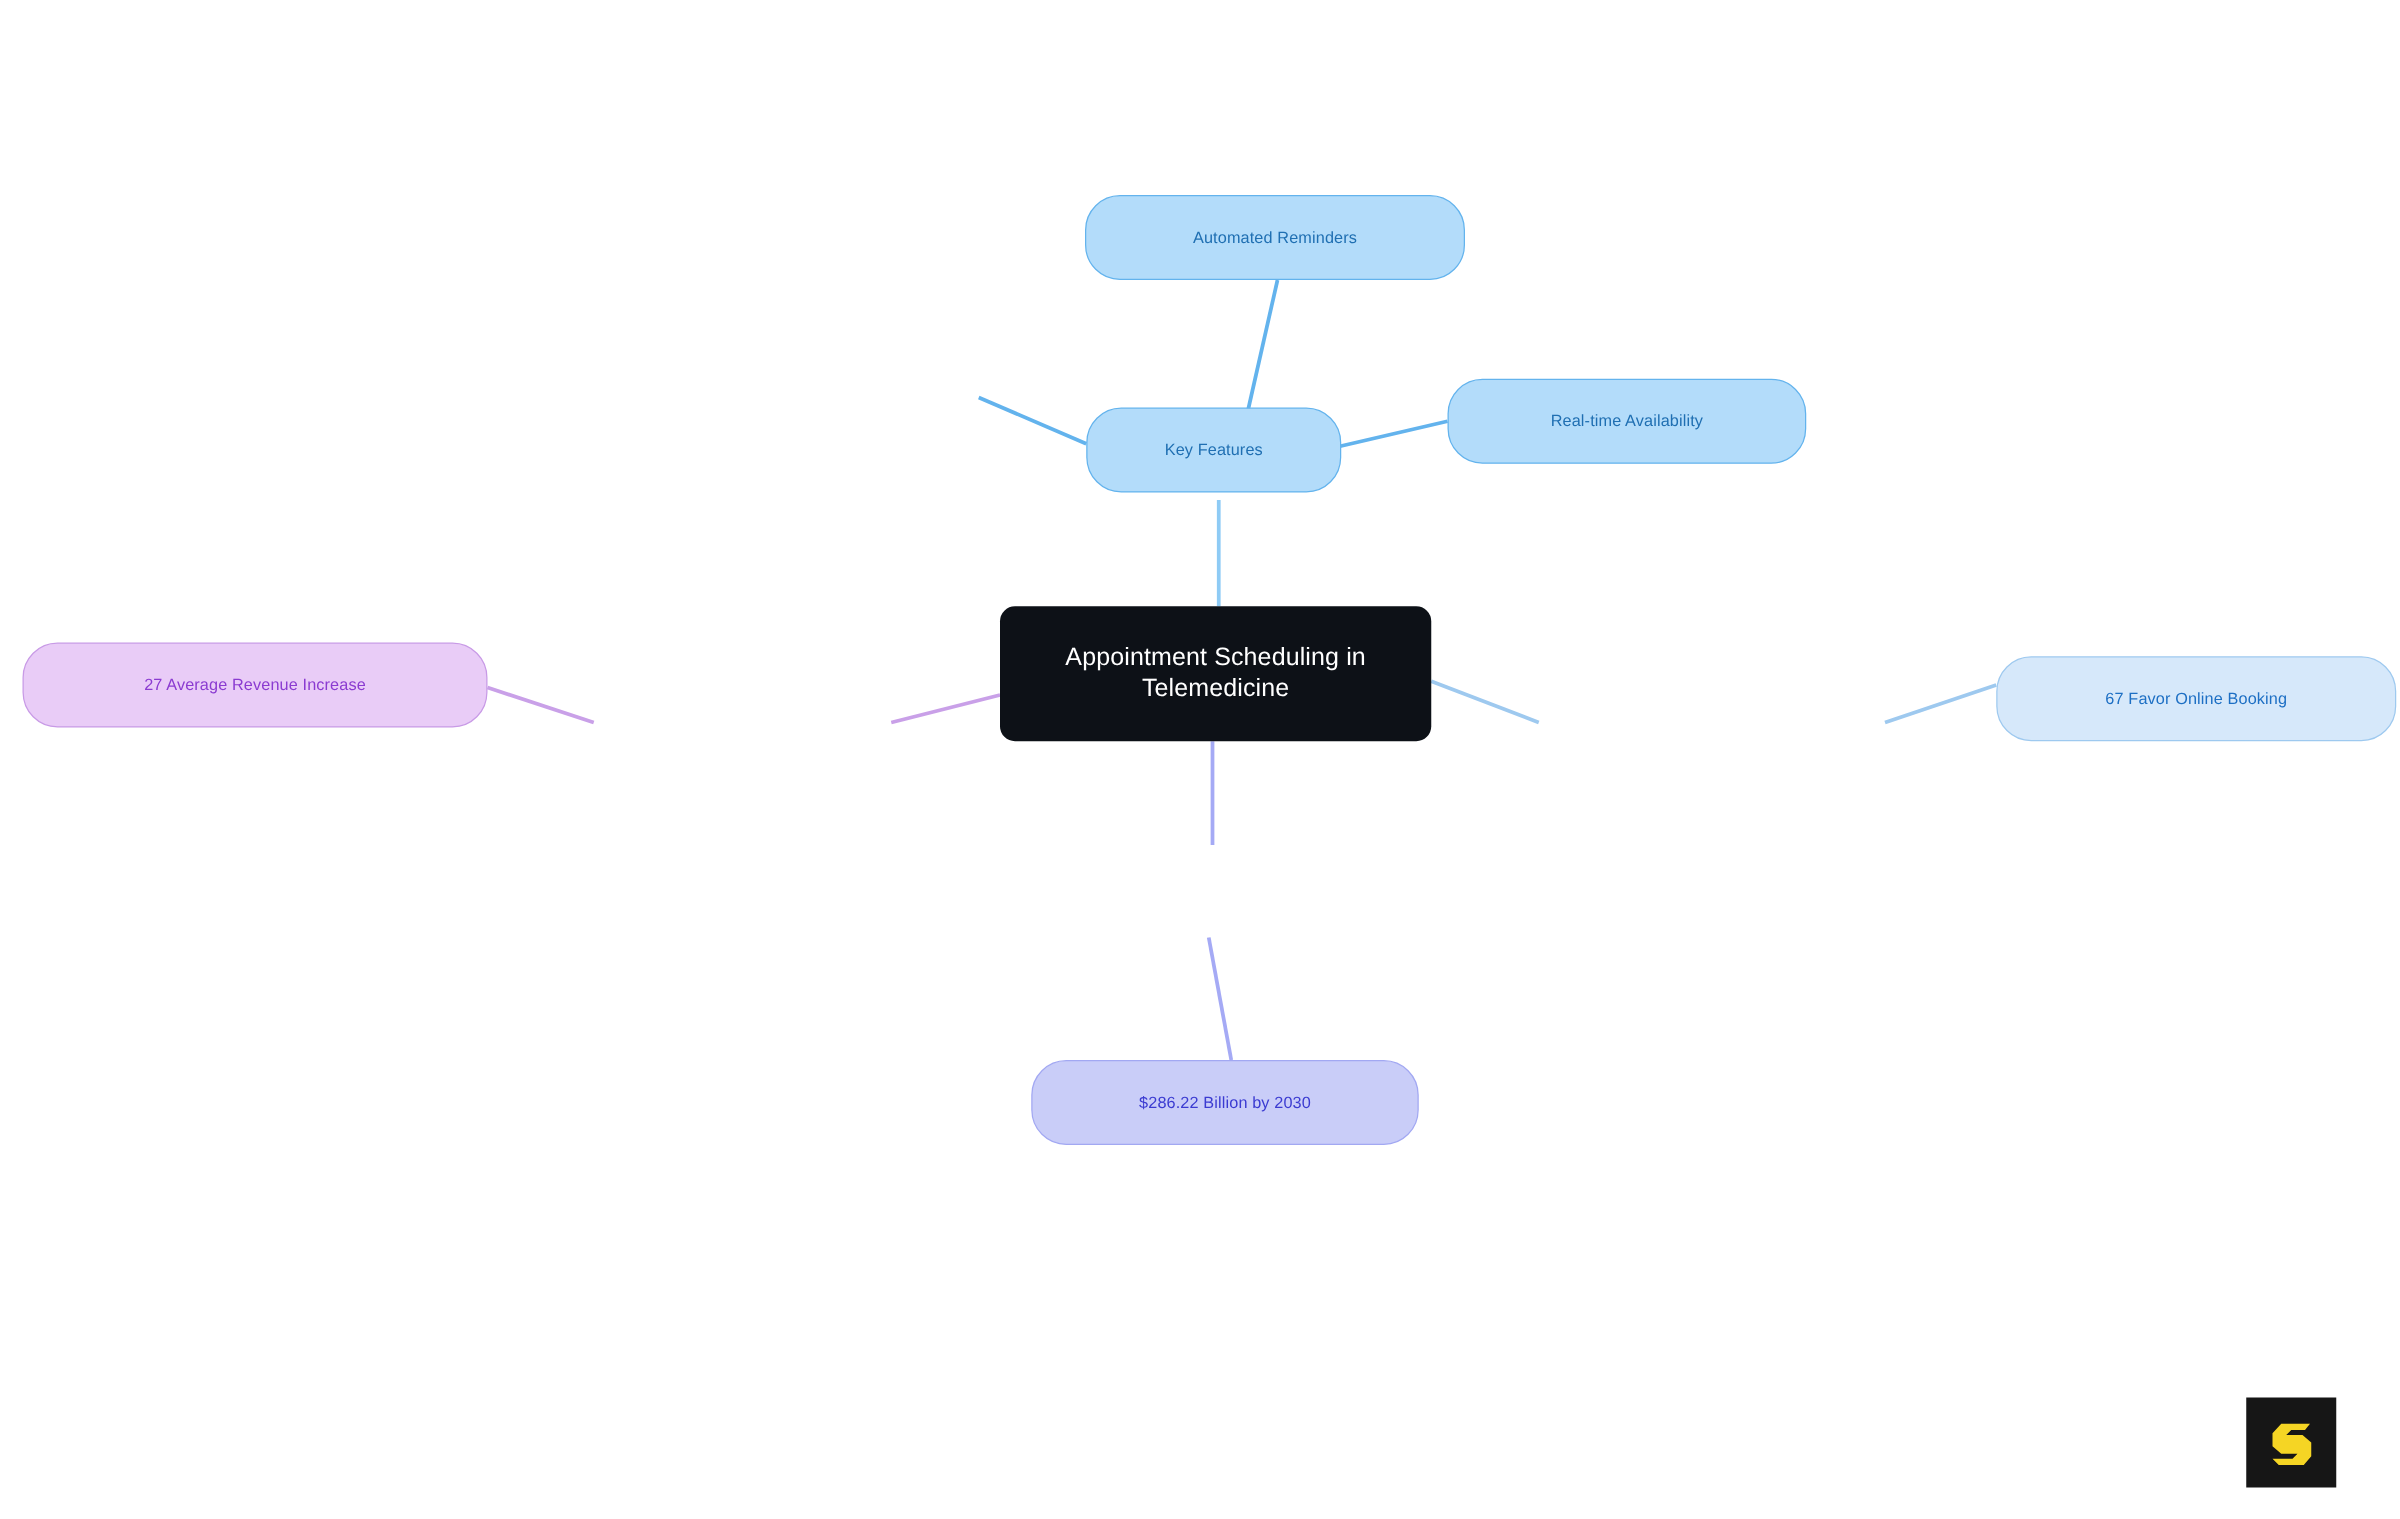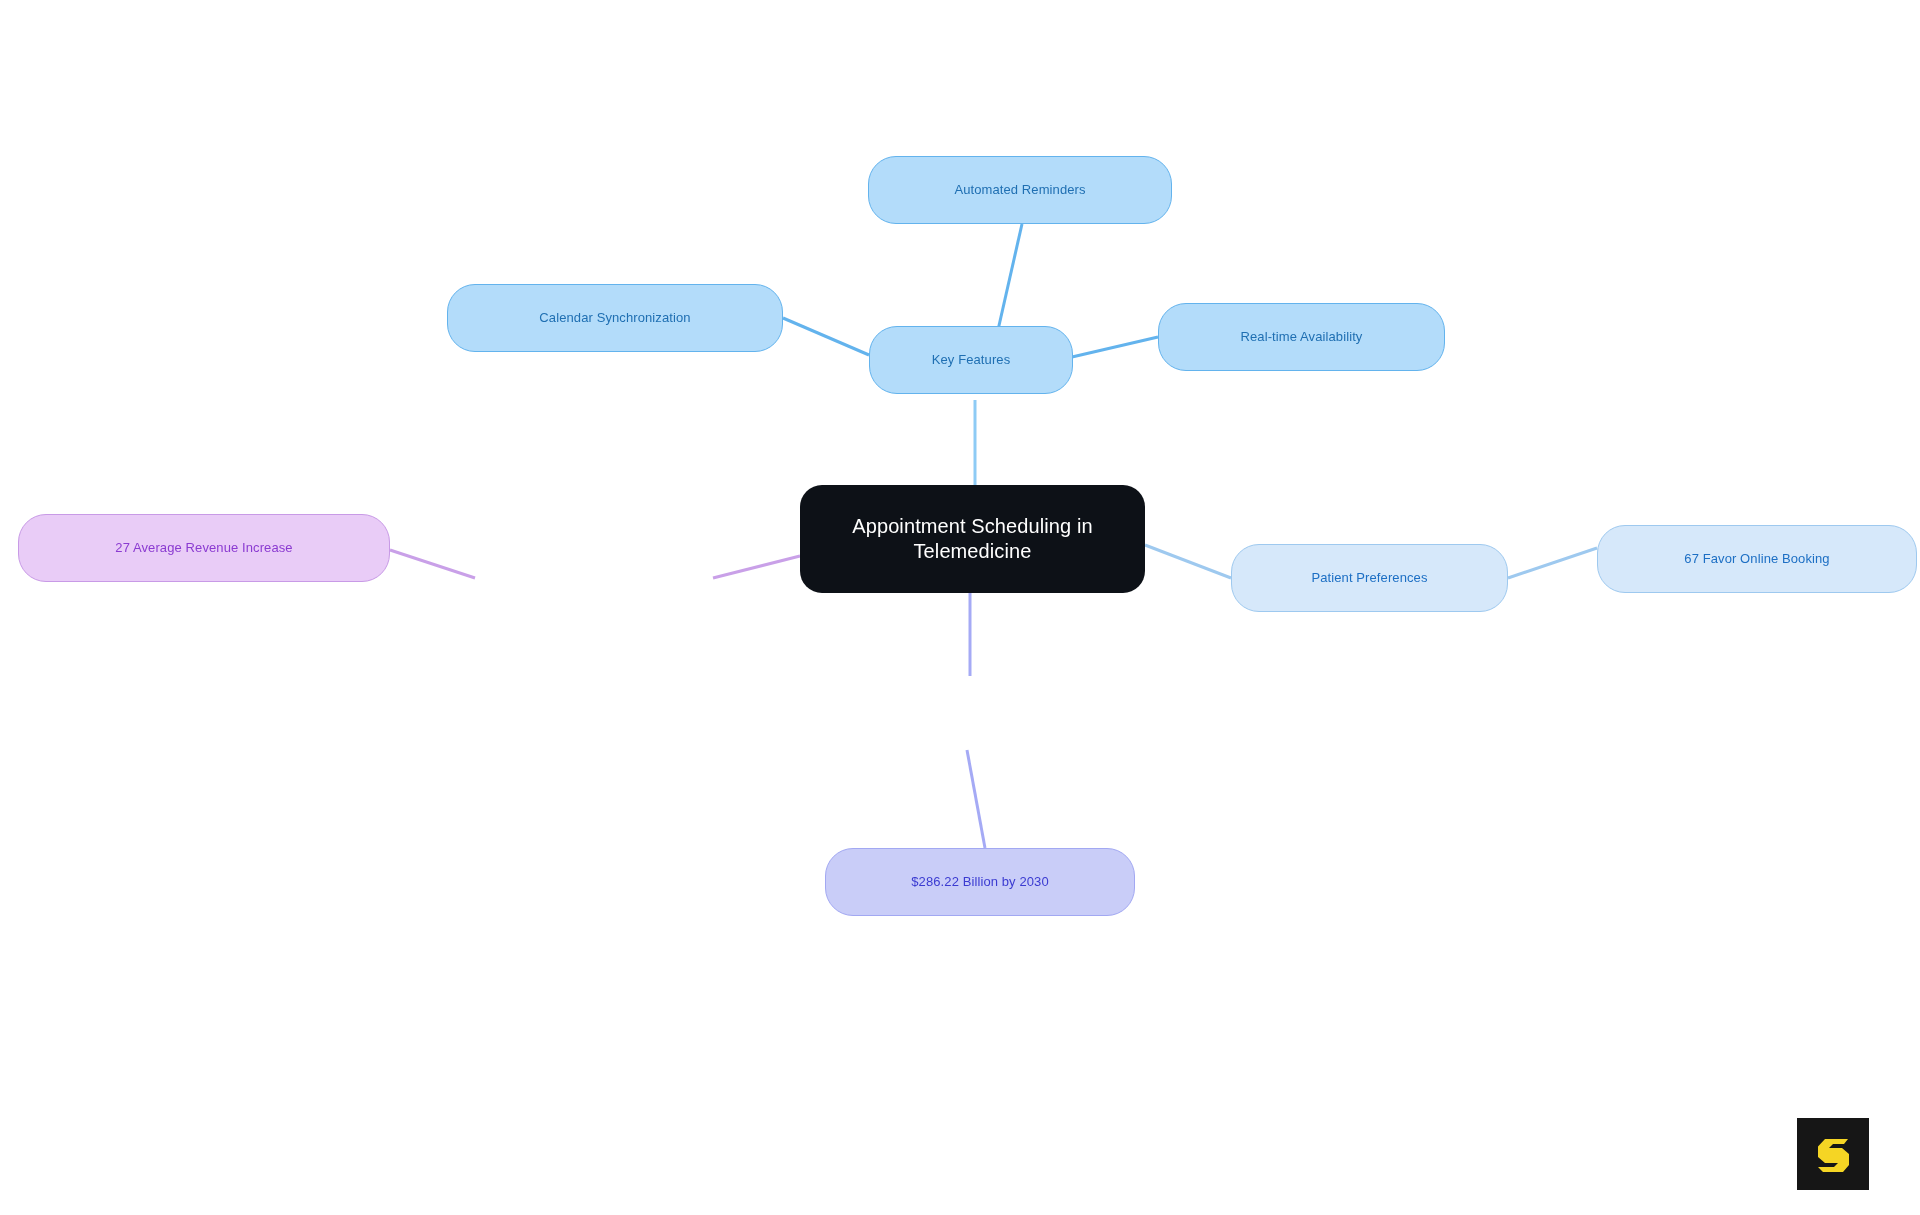--- a/index.html
+++ b/index.html
@@ -37,21 +37,21 @@
     justify-content: center;
     text-align: center;
     border-radius: 28px;
     border-style: solid;
     border-width: 1.5px;
     line-height: 1.25;
     white-space: pre-line;
     user-select: none;
   }
   .node.root {
-    border-radius: 22px;
+    border-radius: 12px;
     border-width: 0;
     font-size: 20px;
     color: #ffffff;
     background: #0d1117;
     letter-spacing: 0.1px;
   }
   .node.leaf, .node.hub {
     font-size: 13px;
     letter-spacing: 0.1px;
   }
@@ -117,25 +117,23 @@
     <path d="M 967 750 L 985 848" stroke="#a5aaf5" stroke-width="3" fill="none"></path>
   </svg>
 
   <div class="node root" style="left:800px; top:485px; width:345px; height:108px;">Appointment Scheduling in
 Telemedicine</div>
 
   <div class="node hub br-features" style="left:869px; top:326px; width:204px; height:68px;">Key Features</div>
 
   <div class="node leaf br-features" style="left:868px; top:156px; width:304px; height:68px;">Automated Reminders</div>
 
-  <div class="node leaf br-features" style="left:447px; top:284px; width:336px; height:68px;">Calendar Synchronization</div>
 
   <div class="node leaf br-features" style="left:1158px; top:303px; width:287px; height:68px;">Real-time Availability</div>
 
-  <div class="node hub br-patient" style="left:1231px; top:544px; width:277px; height:68px;">Patient Preferences</div>
 
   <div class="node leaf br-patient" style="left:1597px; top:514px; width:320px; height:68px;margin-top:11px;">67 Favor Online Booking</div>
 
 
   <div class="node leaf br-revenue" style="left:18px; top:514px; width:372px; height:68px;">27 Average Revenue Increase</div>
 
 
   <div class="node leaf br-market" style="left:825px; top:848px; width:310px; height:68px;">$286.22 Billion by 2030</div>
 
   <div id="brand-logo" style="left:1797px; top:1118px;">

